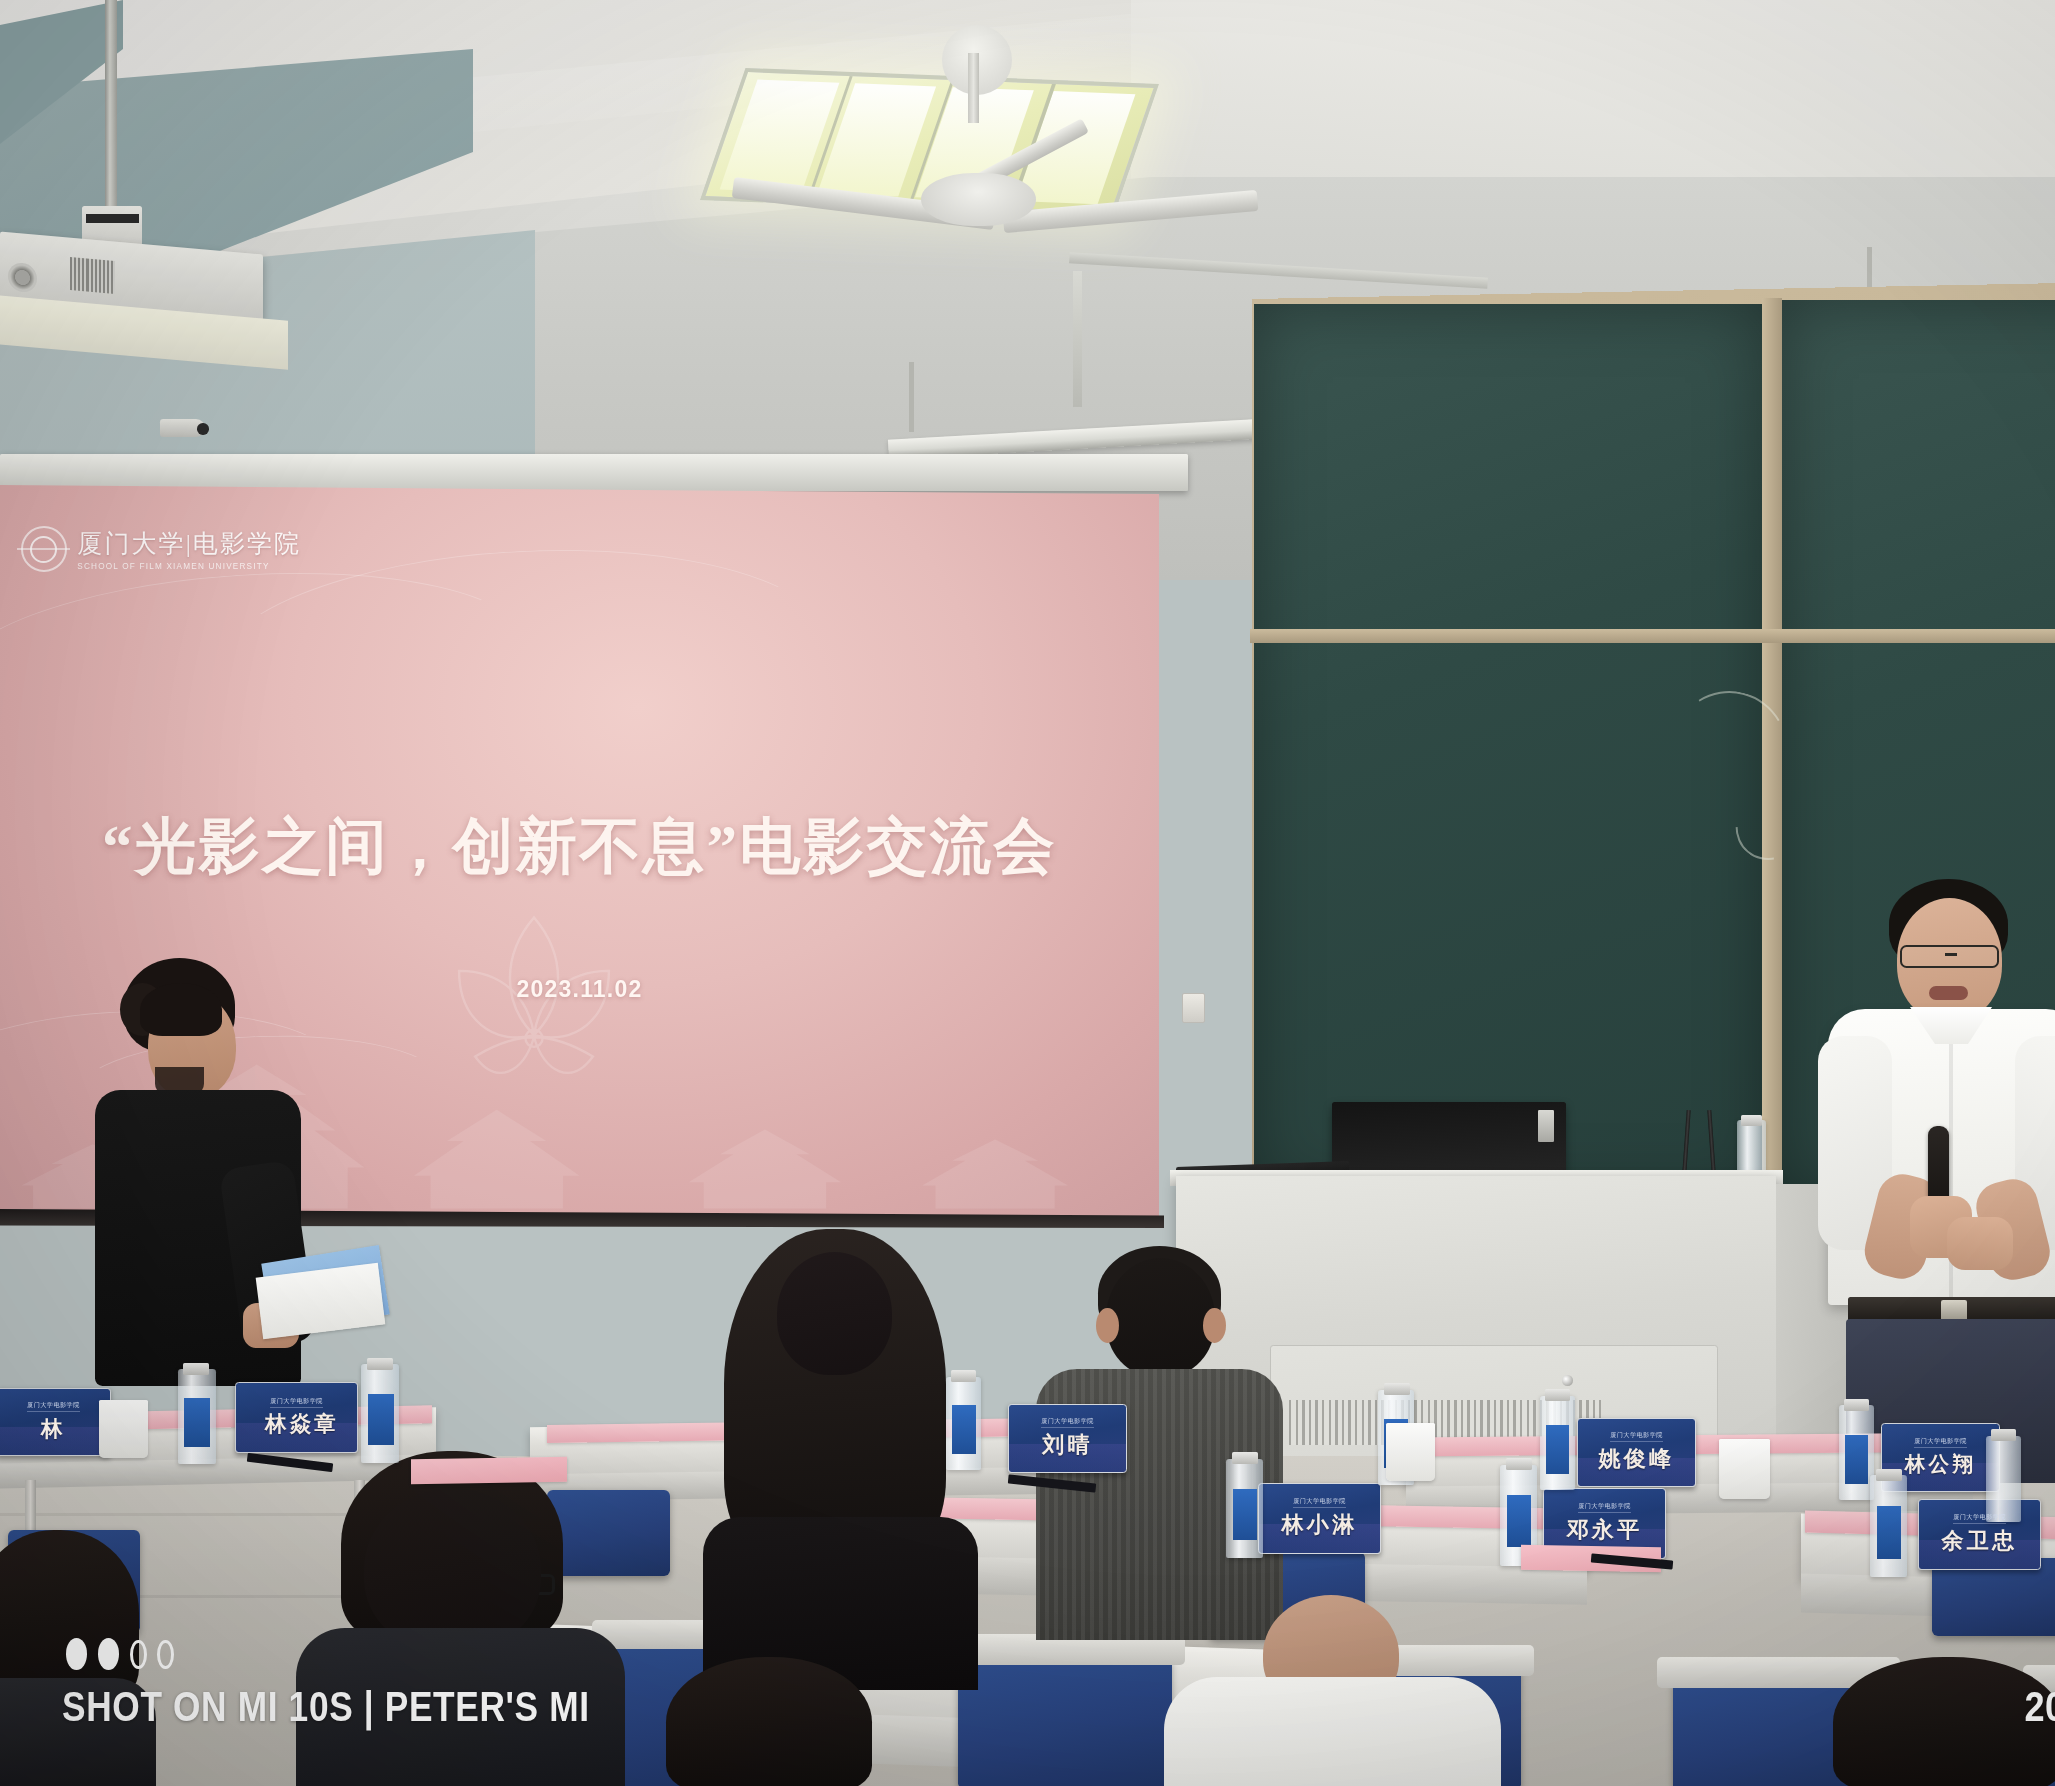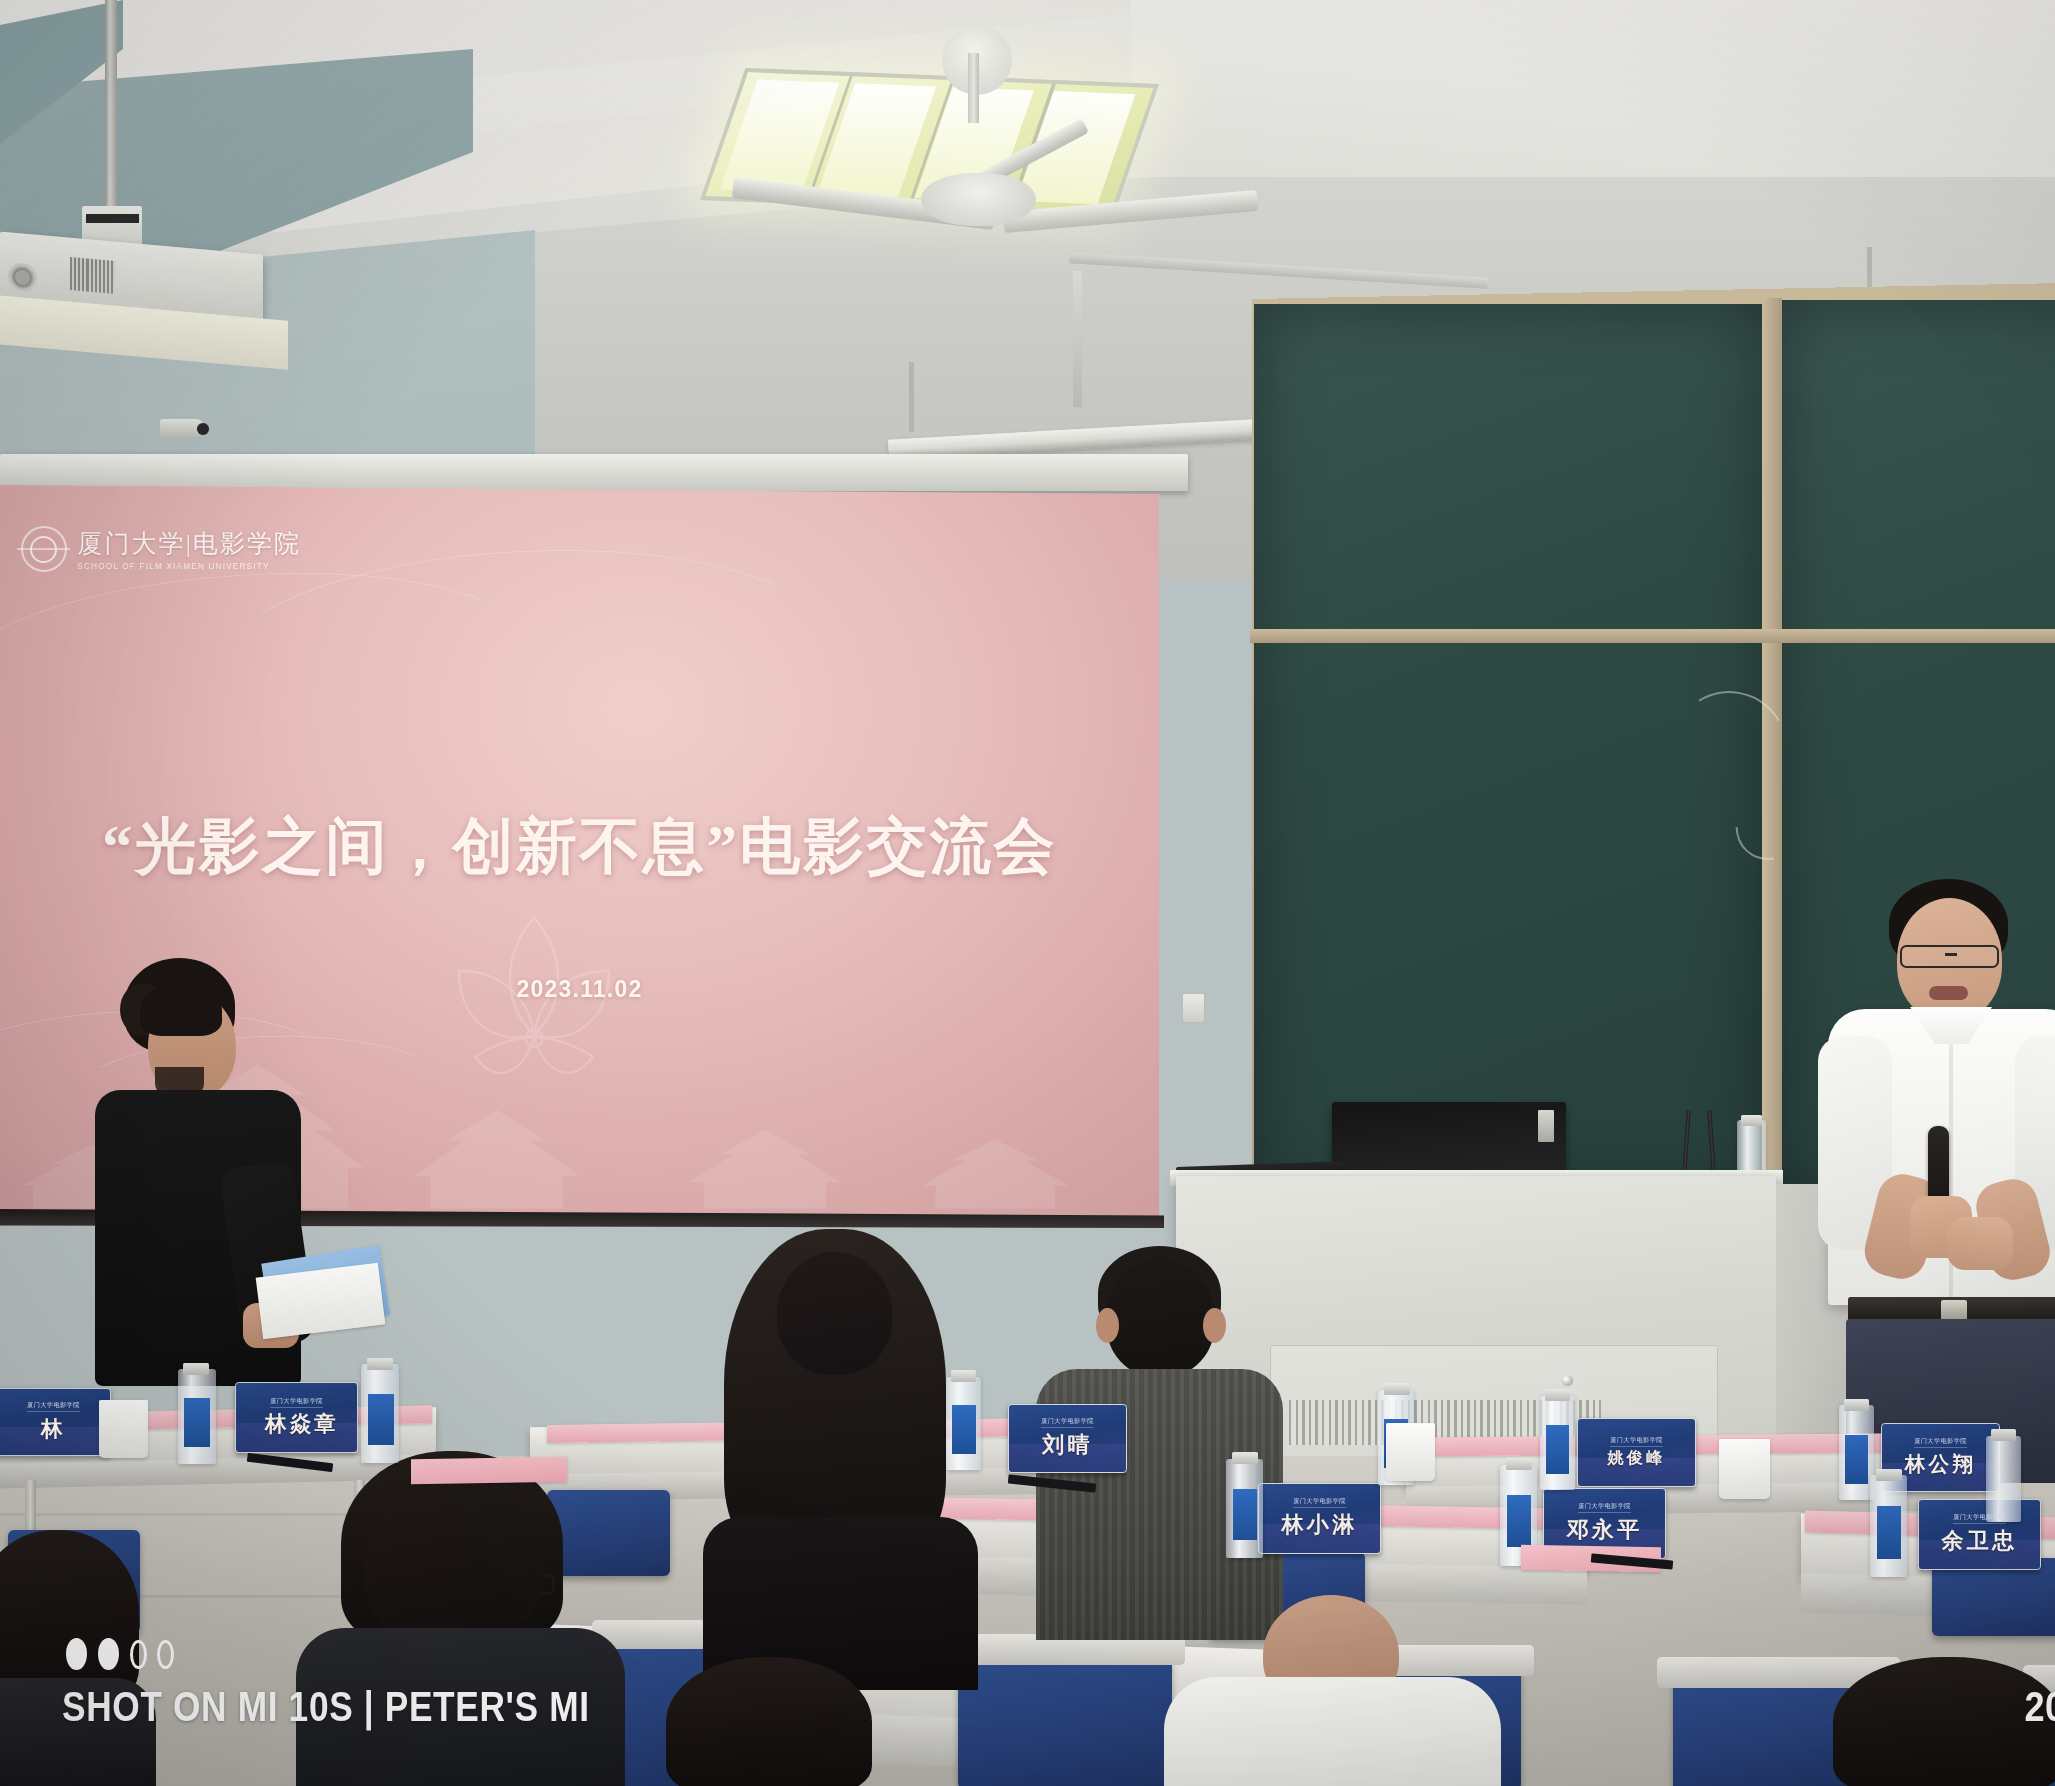--- a/index.html
+++ b/index.html
@@ -689,21 +689,21 @@
     <div class="placard-name" style="font-size:21.4px;margin-left:11px;">林焱章</div>
   </div>
 
   <div class="placard" style="left:1008px;top:1404px;width:119px;height:69px;">
     <div class="placard-head">厦门大学电影学院</div>
     <div class="placard-name" style="font-size:22px;">刘晴</div>
   </div>
 
   <div class="placard" style="left:1577px;top:1418px;width:119px;height:69px;">
     <div class="placard-head">厦门大学电影学院</div>
-    <div class="placard-name" style="font-size:16px;">姚俊峰</div>
+    <div class="placard-name" style="font-size:22px;">姚俊峰</div>
   </div>
 
   <div class="placard" style="left:1881px;top:1423px;width:119px;height:69px;">
     <div class="placard-head">厦门大学电影学院</div>
     <div class="placard-name" style="font-size:20.6px;">林公翔</div>
   </div>
 
   <div class="placard" style="left:1258px;top:1483px;width:123px;height:71px;">
     <div class="placard-head">厦门大学电影学院</div>
     <div class="placard-name" style="font-size:22px;">林小淋</div>

